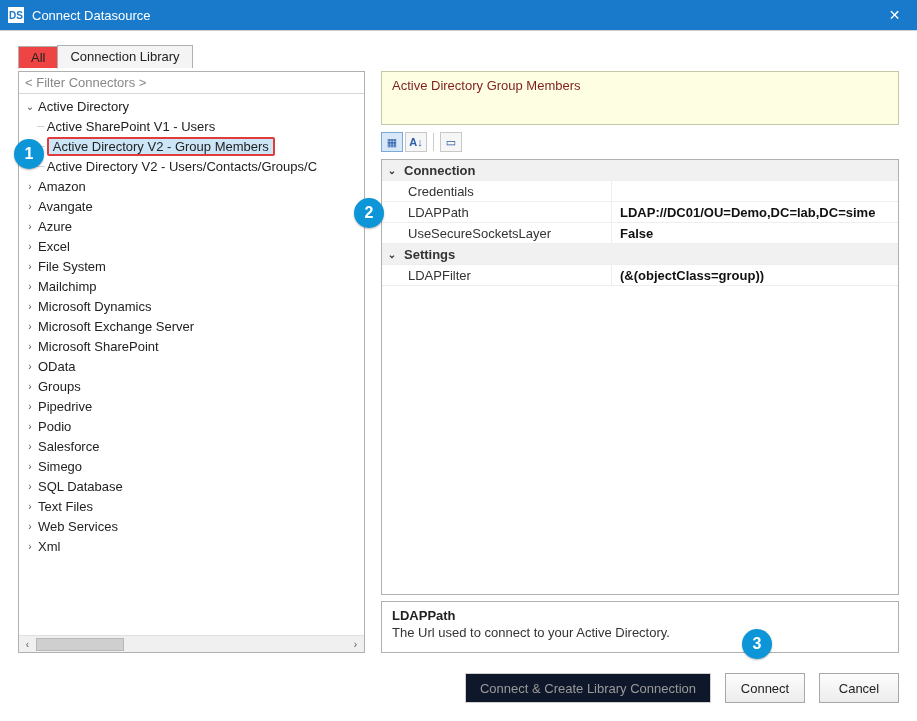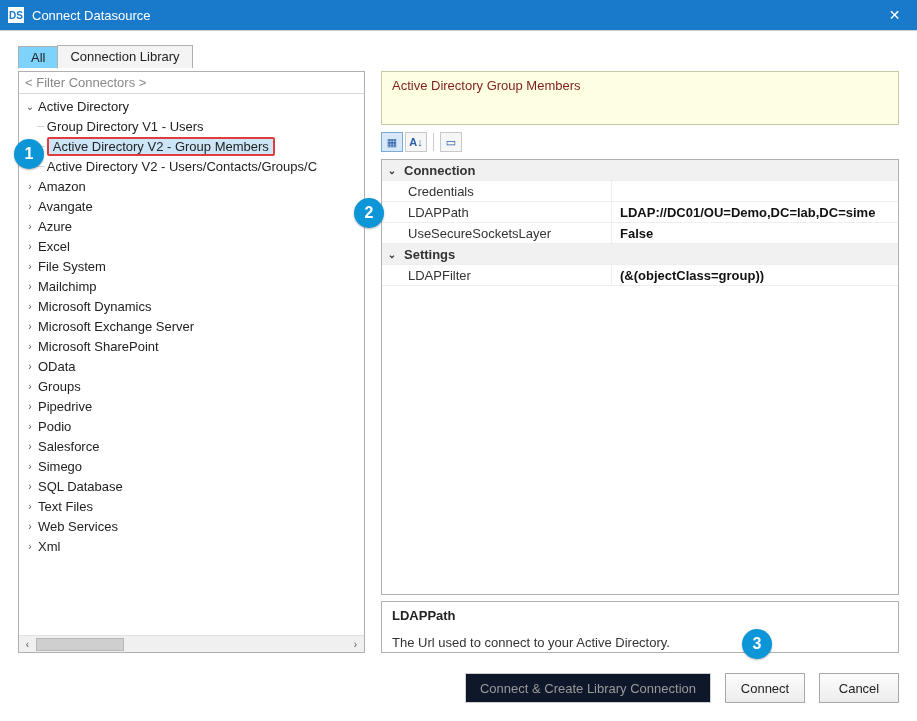--- a/index.html
+++ b/index.html
@@ -56,21 +56,21 @@
   .tab {
     padding: 3px 12px;
     border: 1px solid #b0b0b0;
     border-bottom: none;
     background: #f4f4f4;
     font-size: 13px;
     margin-right: -1px;
     cursor: pointer;
   }
   .tab.active {
-    background: #7dd3fc;
+    background: #ef4444;
     position: relative;
     top: 1px;
     border-bottom: 1px solid #fff;
   }
 
   
   .panels {
     display: flex;
     gap: 16px;
     position: absolute;
@@ -221,21 +221,21 @@
     white-space: nowrap;
   }
 
   .descbox {
     border: 1px solid #b0b0b0;
     background: #fff;
     padding: 6px 10px;
     height: 52px;
   }
   .descbox .dtitle { font-weight: 700; }
-  .descbox .dtext { color: #333; margin-top: 12px; }
+  .descbox .dtext { color: #333; margin-top: 2px; }
 
   
   .btnrow {
     position: absolute;
     right: 18px;
     bottom: 18px;
     display: flex;
     gap: 14px;
     align-items: center;
   }
@@ -293,21 +293,21 @@
     <div class="leftcol">
       <div class="filterbox">&lt; Filter Connectors &gt;</div>
 
       <div class="tree">
         <div class="tree-row indent1">
           <span class="chev">⌄</span>
           <span>Active Directory</span>
         </div>
         <div class="tree-row indent2">
           <span class="dots">┈</span>
-          <span>Group Directory V1 - Users</span>
+          <span>Active SharePoint V1 - Users</span>
         </div>
         <div class="tree-row indent2 selected-box">
           <span class="dots">┈</span>
           <span class="label-span">Active Directory V2 - Group Members</span>
         </div>
         <div class="tree-row indent2">
           <span class="dots">┈</span>
           <span>Active Directory V2 - Users/Contacts/Groups/C</span>
         </div>
 

